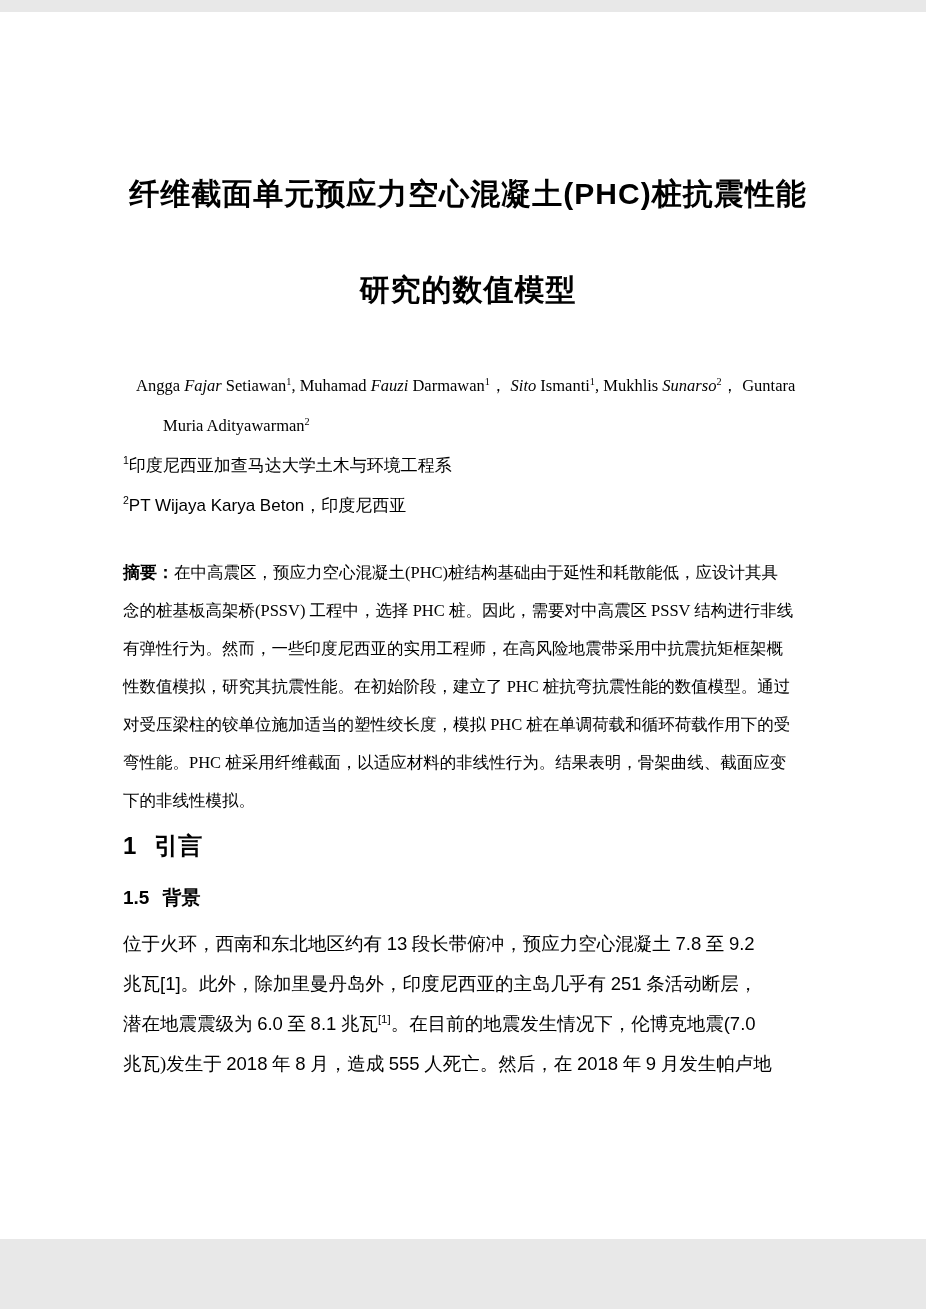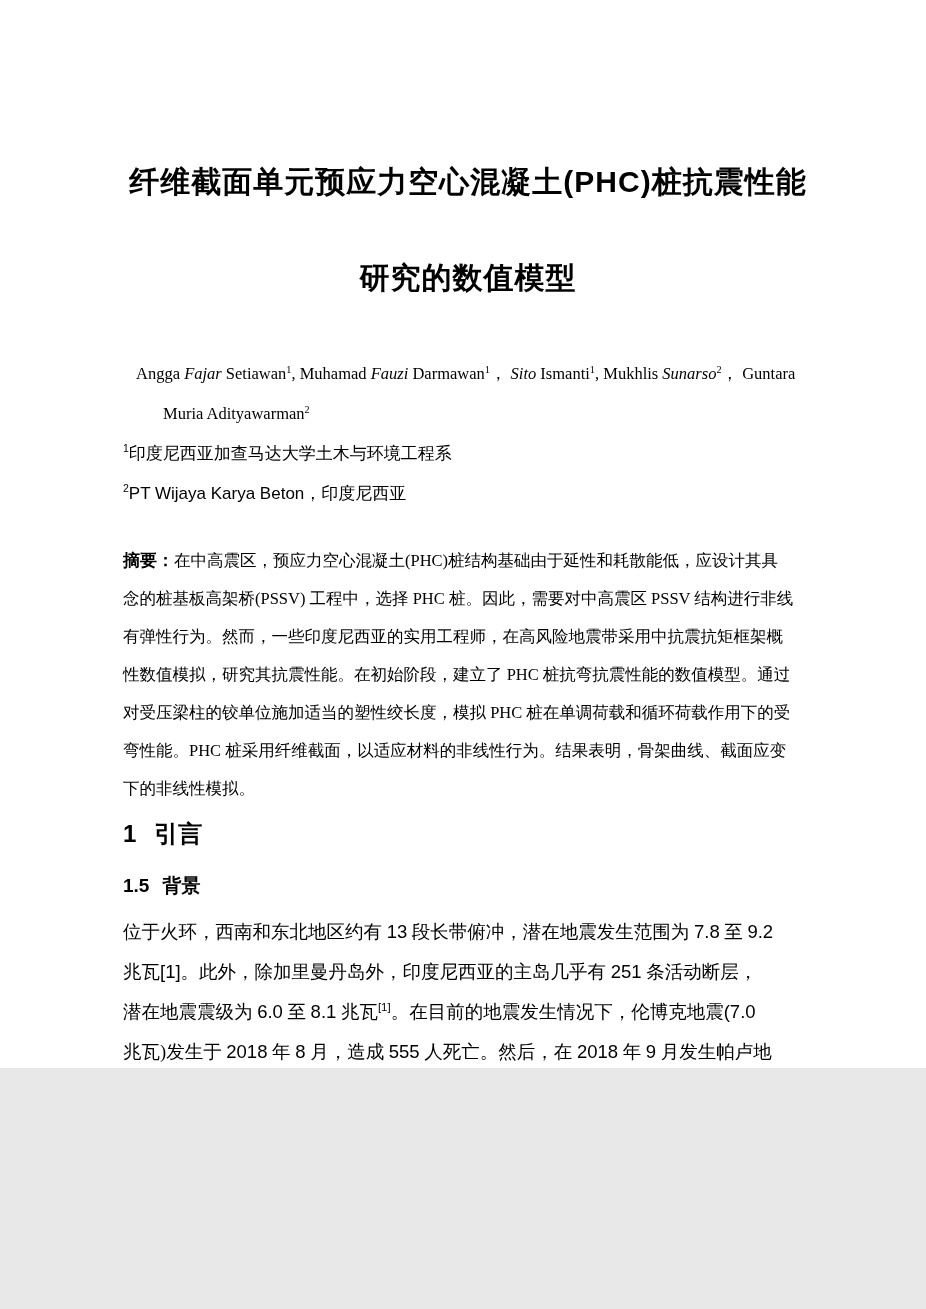--- a/index.html
+++ b/index.html
@@ -1,20 +1,20 @@
 <!DOCTYPE html>
 <html><head>
 <meta charset="utf-8">
 <style>
   html, body { margin: 0; padding: 0; background: #e8e8e8; }
   .page {
     position: relative;
     width: 926px;
-    height: 1068px;
-    margin: 0 auto;
+    height: 1227px;
+    margin: 12px auto;
     background: #ffffff;
     color: #000000;
     overflow: hidden;
     font-family: "Liberation Serif", "DejaVu Serif", serif;
   }
   .content {
     position: absolute;
     left: 123px;
     top: 0;
     width: 690px;
@@ -129,20 +129,20 @@
 
     <div class="h1">
       <span class="hnum">1</span><span>引言</span>
     </div>
 
     <div class="h2">
       <span class="hnum">1.5</span><span>背景</span>
     </div>
 
     <div class="body-para">
-        <div class="tline"><span>位于火环，西南和东北地区约有 </span><span class="sans">13</span><span> 段长带俯冲，潜在地震发生范围为 </span><span class="sans">7.8</span><span> 至 </span><span class="sans">9.2</span></div>
+        <div class="tline"><span>位于火环，西南和东北地区约有 </span><span class="sans">13</span><span> 段长带俯冲，预应力空心混凝土 </span><span class="sans">7.8</span><span> 至 </span><span class="sans">9.2</span></div>
         <div class="tline"><span>兆瓦</span><span class="sans">[1]</span><span>。此外，除加里曼丹岛外，印度尼西亚的主岛几乎有 </span><span class="sans">251</span><span> 条活动断层，</span></div>
         <div class="tline"><span>潜在地震震级为 </span><span class="sans">6.0</span><span> 至 </span><span class="sans">8.1</span><span> 兆瓦</span><span class="sup sans">[1]</span><span>。在目前的地震发生情况下，伦博克地震</span><span class="sans">(7.0</span></div>
         <div class="tline"><span>兆瓦)发生于 </span><span class="sans">2018</span><span> 年 </span><span class="sans">8</span><span> 月，造成 </span><span class="sans">555</span><span> 人死亡。然后，在 </span><span class="sans">2018</span><span> 年 </span><span class="sans">9</span><span> 月发生帕卢地</span></div>
       </div>
 
   </div>
 </div>
 
 </body></html>

